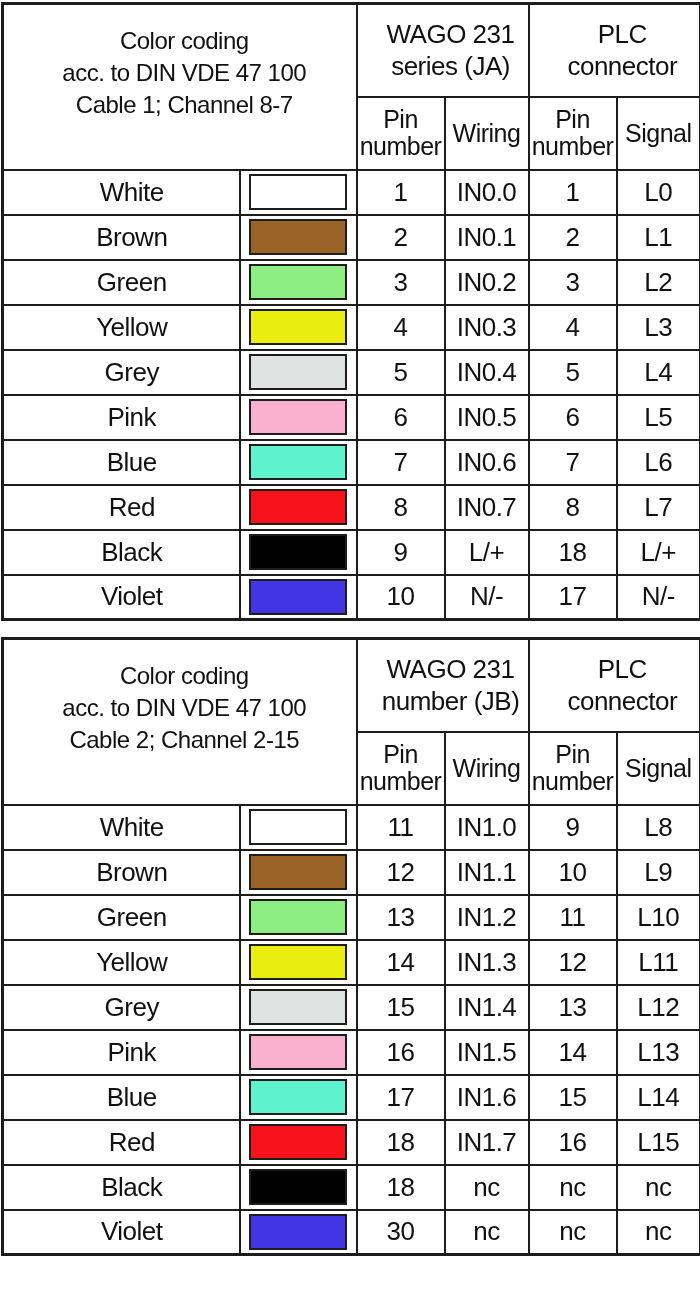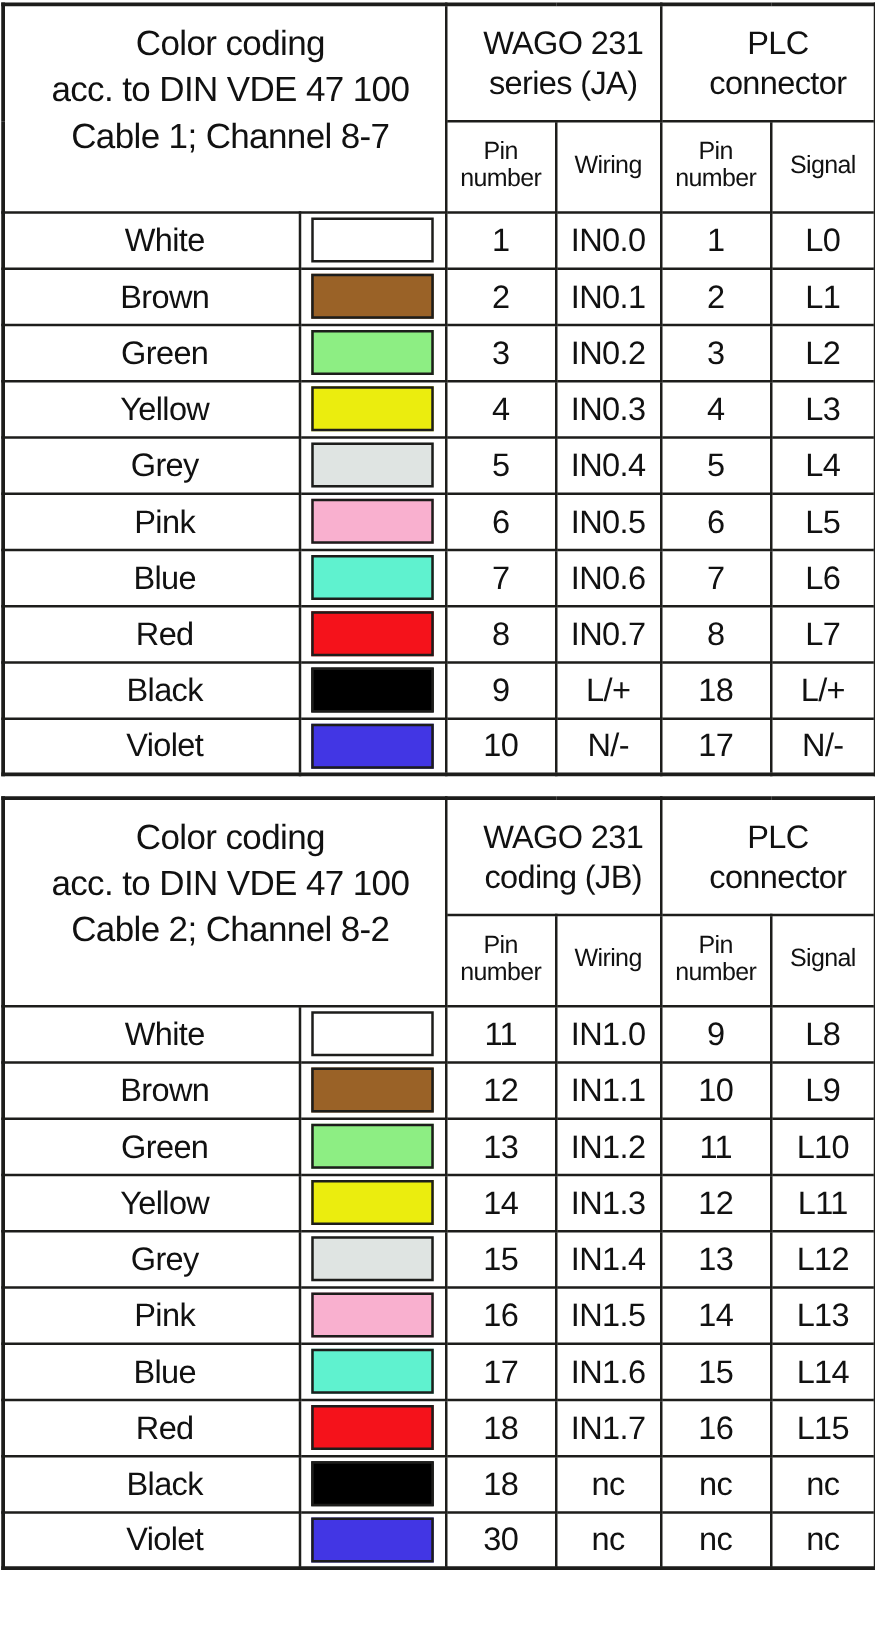--- a/index.html
+++ b/index.html
@@ -31,30 +31,30 @@
   
   col.c-name   { width: 237px; }
   col.c-swatch { width: 117px; }
   col.c-wpin   { width: 88px; }
   col.c-wiring { width: 84px; }
   col.c-ppin   { width: 88px; }
   col.c-signal { width: 84px; }
 
   
   tr.group-row td { height: 93px; }
-  tr.sub-row td   { height: 73px; font-size: 20px; line-height: 1.08; padding: 0 2px; }
+  tr.sub-row td   { height: 73px; font-size: 25px; line-height: 1.08; padding: 0 2px; }
   tr.data-row td  { height: 45px; }
 
   td.title-cell {
     text-align: left;
     vertical-align: middle;
     padding: 0 0 28px 9px;
   }
   td.title-cell div {
-    font-size: 28px;
+    font-size: 24px;
     line-height: 1.32;
     white-space: nowrap;
   }
   td.group-cell div { line-height: 1.25; margin-left: 16px; }
 
   td.name-cell {
     text-align: left;
     padding-left: 21px;
     font-size: 26px;
   }
@@ -217,25 +217,25 @@
         <col class="c-wpin">
       <col class="c-wiring">
         <col class="c-ppin">
         <col class="c-signal">
     </colgroup>
     <tbody>
         <tr class="group-row">
       <td class="title-cell" rowspan="2" colspan="2">
         <div>Color coding</div>
         <div>acc. to DIN VDE 47 100</div>
-        <div>Cable 2; Channel 8-2</div>
+        <div>Cable 2; Channel 2-15</div>
       </td>
       <td class="group-cell" colspan="2">
         <div>WAGO 231</div>
-        <div>coding (JB)</div>
+        <div>number (JB)</div>
       </td>
       <td class="group-cell" colspan="2">
         <div>PLC</div>
         <div>connector</div>
       </td>
     </tr>
     <tr class="sub-row">
       <td>Pin number</td>
       <td>Wiring</td>
       <td>Pin number</td>

